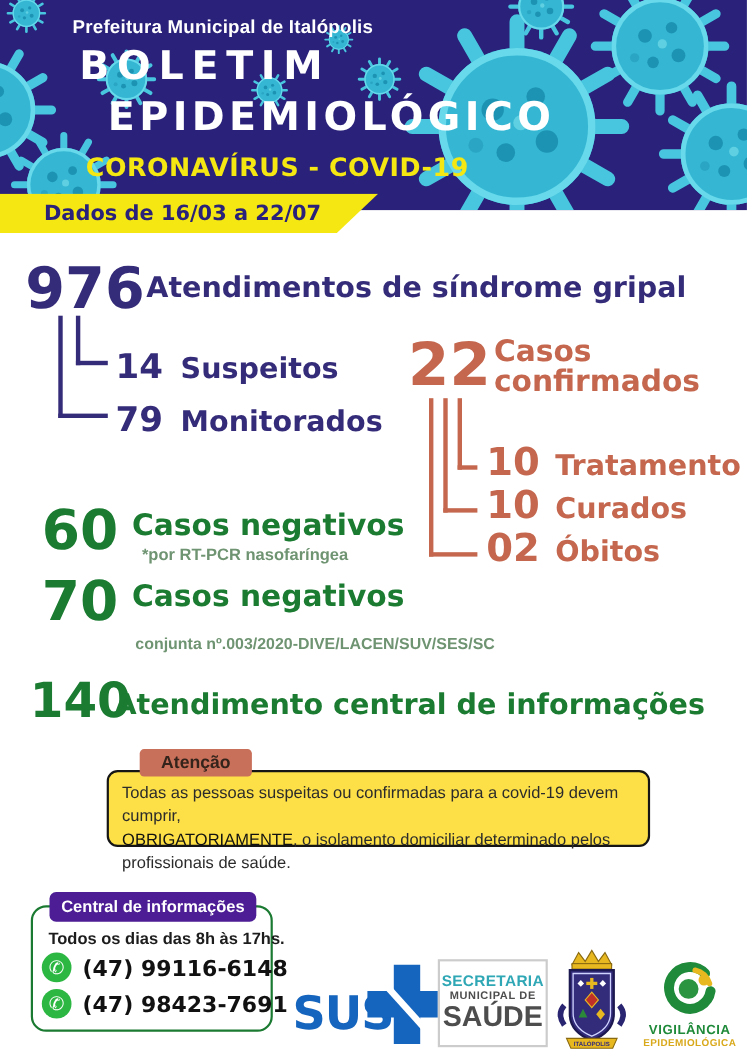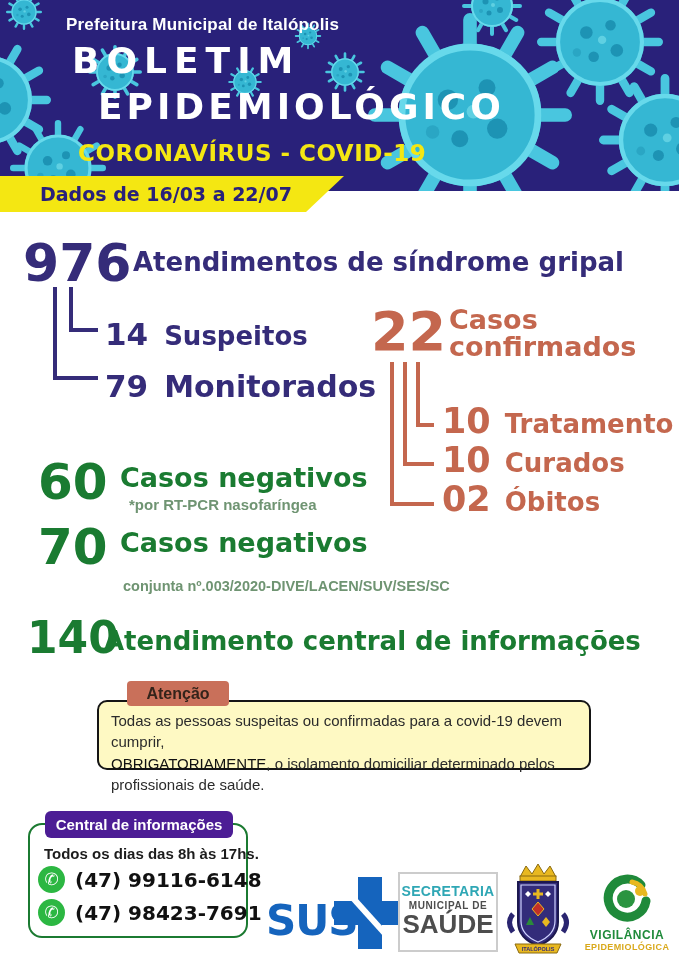--- a/index.html
+++ b/index.html
@@ -27,21 +27,21 @@
   .bignum { font-weight:800; line-height:1; }
   .statlabel { font-weight:800; }
   .row { display:flex; align-items:baseline; gap:16px; }
   .bl { background:#352c79; }
   .blo { background:#c4674e; }
 
   
   .att-badge { left:127px; top:681px; width:102px; height:25px; background:#c9705a; border-radius:4px;
                color:#33231a; font-size:16px; font-weight:800; text-align:center; line-height:25px; z-index:2; }
   .att-box { left:97px; top:700px; width:494px; height:70px; border:2px solid #151515; border-radius:10px;
-             background:#fef9c3; padding:8px 12px 6px 12px; font-size:15px; color:#2b2b2b; line-height:1.42; }
+             background:#fde047; padding:8px 12px 6px 12px; font-size:15px; color:#2b2b2b; line-height:1.42; }
   .att-box b { font-weight:400; color:#111111; }
 
   
   .ct-badge { left:45px; top:811px; width:188px; height:27px; background:#4c1d95; border-radius:6px;
               color:#ffffff; font-size:15px; font-weight:800; text-align:center; line-height:27px; z-index:2; }
   .ct-box { left:28px; top:823px; width:220px; height:115px; border:2px solid #1b7a31; border-radius:14px; background:#ffffff; }
   .ct-hours { left:44px; top:845px; font-size:15px; font-weight:800; color:#1c1c1c; }
   .phone-row { display:flex; align-items:center; gap:10px; }
   .wa { display:inline-flex; width:27px; height:27px; border-radius:50%; background:#2cb742;
         color:#ffffff; font-size:17px; align-items:center; justify-content:center; }
@@ -106,21 +106,21 @@
   <div class="abs bl" style="left:53px; top:376px; width:45px; height:4px;"></div>
   <div class="abs bl" style="left:69px; top:287px; width:4px; height:45px;"></div>
   <div class="abs bl" style="left:69px; top:328px; width:29px; height:4px;"></div>
 
   <div class="abs row" style="left:105px; top:319px;">
     <span class="bignum navy dv" style="font-size:31px;">14</span>
     <span class="statlabel navy dv" style="font-size:26px;">Suspeitos</span>
   </div>
   <div class="abs row" style="left:105px; top:358px;">
     <span class="bignum navy dv" style="font-size:31px;">79</span>
-    <span class="statlabel navy dv" style="font-size:30px;margin-top:11px;">Monitorados</span>
+    <span class="statlabel navy dv" style="font-size:26px;margin-top:11px;">Monitorados</span>
   </div>
 
   <div class="abs bignum orange dv" style="left:371px; top:305px; font-size:54px;">22</div>
   <div class="abs statlabel orange dv" style="left:449px; top:306px; font-size:27px; line-height:27px;">
     <div>Casos</div>
     <div>confirmados</div>
   </div>
 
   <div class="abs blo" style="left:390px; top:362px; width:4px; height:144px;"></div>
   <div class="abs blo" style="left:390px; top:502px; width:44px; height:4px;"></div>

